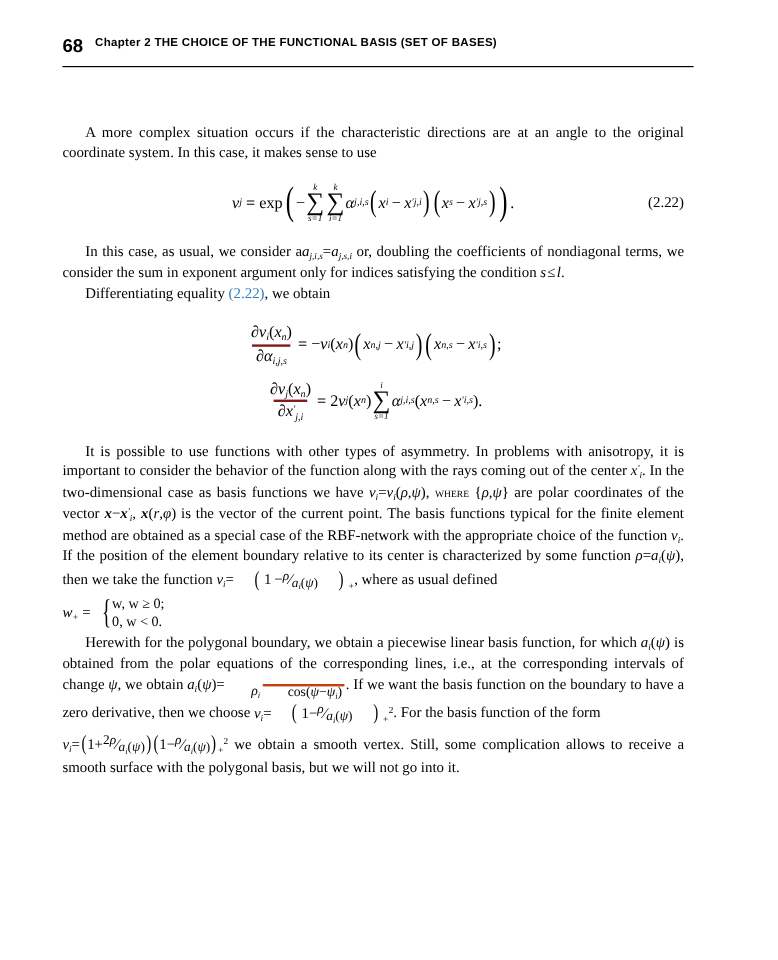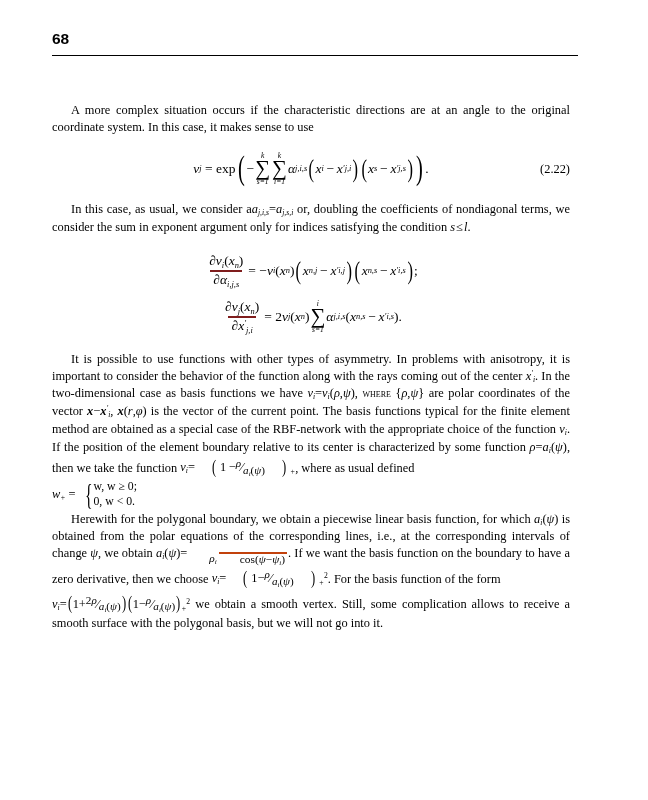--- a/index.html
+++ b/index.html
@@ -199,20 +199,21 @@
   }
   .inline-math { white-space: nowrap; }
 </style>
 </head>
 <body>
 
 <div class="page">
 
   <div class="running-head">
     <span class="folio">68</span>
+    <span class="head-title">Chapter 2 THE CHOICE OF THE FUNCTIONAL BASIS (SET OF BASES)</span>
   </div>
 
   <div class="body">
 
     <p class="para">A more complex situation occurs if the characteristic directions are at an angle to the original coordinate system. In this case, it makes sense to use</p>
 
     <div class="eqblock">
       <span class="mathrow">
         <i class="v">v</i><span class="sub">j</span>&nbsp;=&nbsp;<span class="opname">exp</span>
         <span class="bigparen">(</span>
@@ -232,20 +233,23 @@
         <span class="medparen">(</span><i>x</i><span class="sub">s</span> − <i>x</i><span class="sup">′</span><span class="sub">j,s</span><span class="medparen">)</span>
         <span class="bigparen">)</span>.
       </span>
       <span class="eqtag">(2.22)</span>
     </div>
 
     <p class="para tight">
       <span>In this case, as usual, we consider a</span><span class="inline-math"><i>a</i><span class="sub">j,i,s</span>=<i>a</i><span class="sub">j,s,i</span></span><span> or, doubling the coefficients of nondiagonal terms, we consider the sum in exponent argument only for indices satisfying the condition </span><span class="inline-math"><i>s</i> ≤ <i>l</i>.</span>
     </p>
 
+    <p class="para">
+      <span>Differentiating equality </span><span class="ref-link">(2.22)</span><span>, we obtain</span>
+    </p>
 
     <div class="eqblock" style="margin-bottom:8px;">
       <span class="mathrow">
         <span class="frac">
           <span class="num">∂<i>v</i><span class="sub">i</span>(<i>x</i><span class="sub">n</span>)</span>
           <span class="den">∂<i>α</i><span class="sub">i,j,s</span></span>
         </span>
         = −<i>v</i><span class="sub">i</span>(<i>x</i><span class="sub">n</span>)
         <span class="medparen">(</span><i>x</i><span class="sub">n,j</span> − <i>x</i><span class="sup">′</span><span class="sub">i,j</span><span class="medparen">)</span>
         <span class="medparen">(</span><i>x</i><span class="sub">n,s</span> − <i>x</i><span class="sup">′</span><span class="sub">i,s</span><span class="medparen">)</span>;

